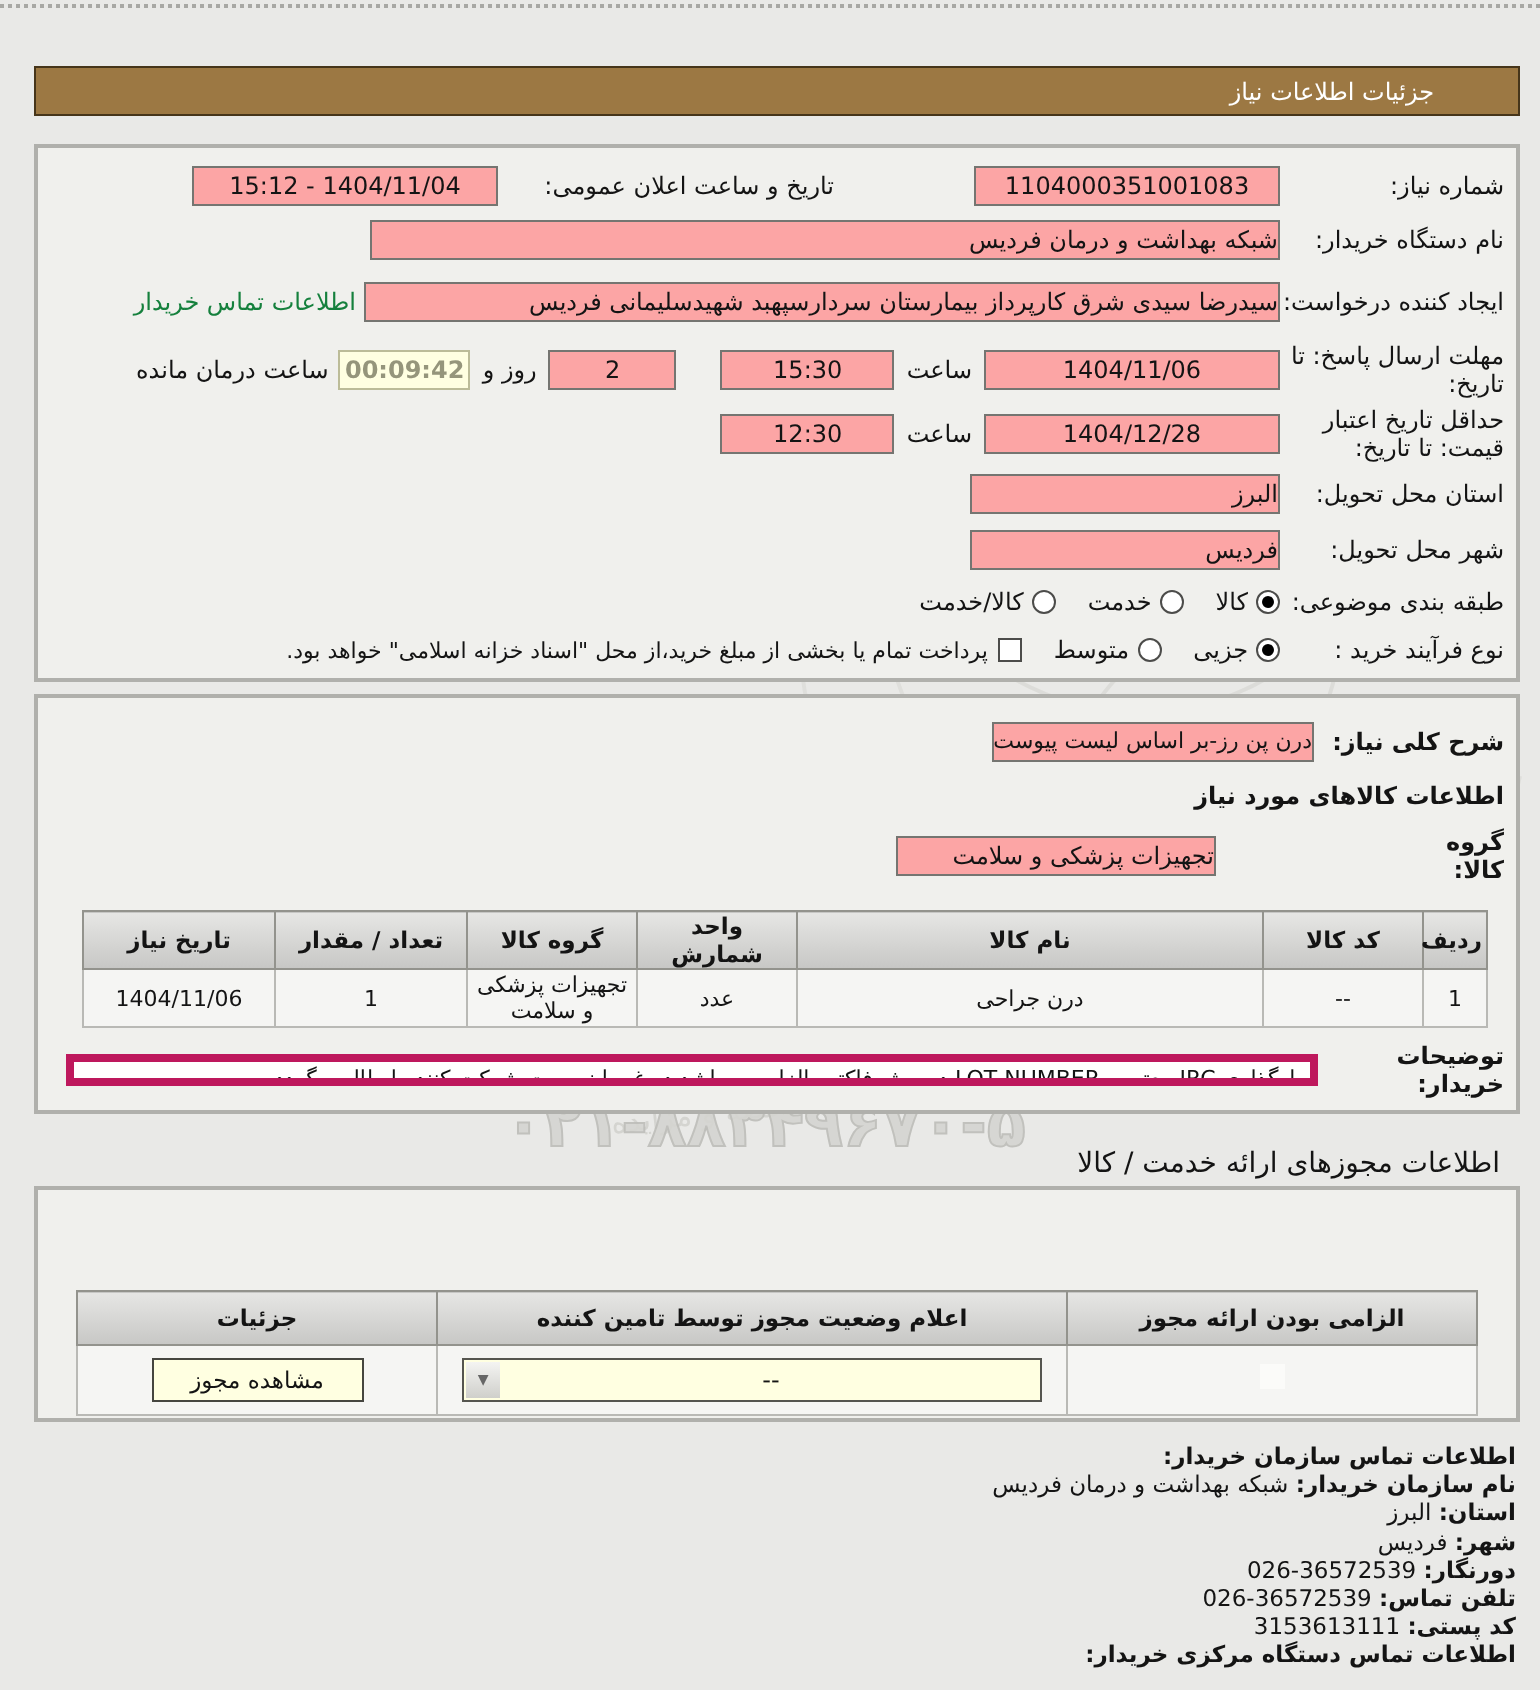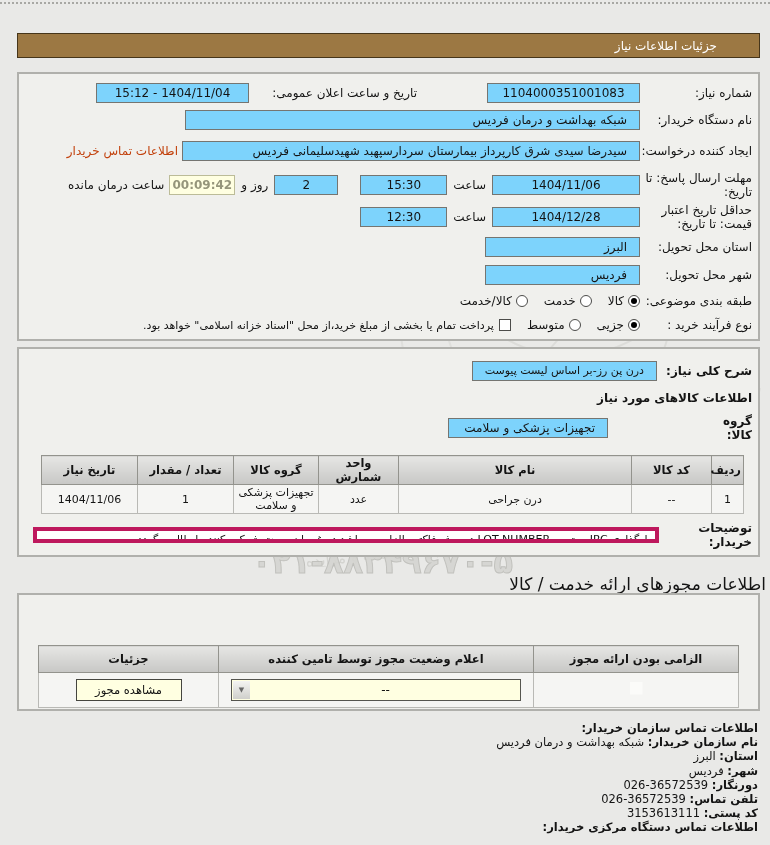--- a/index.html
+++ b/index.html
@@ -17,31 +17,31 @@
 
   .panel { position:absolute; right:10px; width:743px; background:#f0f0ed;
            border:2px solid #b0b0ac; box-sizing:border-box; }
   .s1 { top:72px;  height:269px; padding:6px 6px 2px 6px; }
   .s2 { top:347px; height:210px; padding:10px 6px 2px 6px; }
   .s3 { top:593px; height:118px; }
 
   .frow { display:flex; align-items:center; }
   .lbl  { line-height:14px; }
   .b    { font-weight:bold; }
-  .inp  { background:#7dd3fc; border:1px solid #757571; box-sizing:border-box;
-          height:20px; line-height:18px; padding:0 12px; overflow:hidden;
+  .inp  { background:#fca5a5; border:1px solid #757571; box-sizing:border-box;
+          height:20px; line-height:18px; padding:0 0; overflow:hidden;
           white-space:nowrap; }
   .center { text-align:center; }
   .fit  { width:auto; }
 
   .count { background:#ffffe1; border:1px solid #bcbc98; color:#95957b;
            box-sizing:border-box; height:20px; line-height:18px; width:66px;
            text-align:center;font-weight:bold; }
 
-  .link { color:#c2410c; margin-right:4px; white-space:nowrap; cursor:pointer; }
+  .link { color:#15803d; margin-right:4px; white-space:nowrap; cursor:pointer; }
 
   .radio { display:inline-block; width:12px; height:12px; border-radius:50%;
            border:1px solid #4c4c4a; background:#fff; position:relative;
            box-sizing:border-box; flex:none; }
   .radio.checked::after { content:""; position:absolute; top:2px; left:2px;
            right:2px; bottom:2px; background:#000; border-radius:50%; }
   .rtext { margin:0 4px 0 16px; white-space:nowrap; }
   .checkbox { display:inline-block; width:12px; height:12px; border:1px solid #4c4c4a;
            background:#fff; box-sizing:border-box; flex:none; }
 
@@ -64,21 +64,21 @@
         display:flex; align-items:center; justify-content:center;
         font-size:7px; color:#666; }
 
   .ybtn { width:106px; height:22px; background:#ffffe1; border:1px solid #45453f;
         box-sizing:border-box; display:flex; align-items:center; justify-content:center;
         font-size:11.5px; margin:0 auto; cursor:pointer; }
 
   .cbx path.x { display:none; }
   .cbx.checked path.x { display:inline; }
 
-  .sec3-title { position:absolute; top:574px; right:4px; font-size:17px; }
+  .sec3-title { position:absolute; top:574px; right:20px; font-size:14px; }
 
   .contact { position:absolute; top:721px; right:12px; width:742px; }
   .cline { line-height:14.2px; font-size:11.5px; white-space:nowrap; }
 
   .notesbox { flex:1; margin-left:8px; background:#fff; border:4px solid #be185d;
         height:16px; line-height:18px; font-size:11px; padding:0 4px;
         overflow:hidden; white-space:nowrap; box-sizing:border-box; }
 
   
   .wm { position:absolute; pointer-events:none; }

